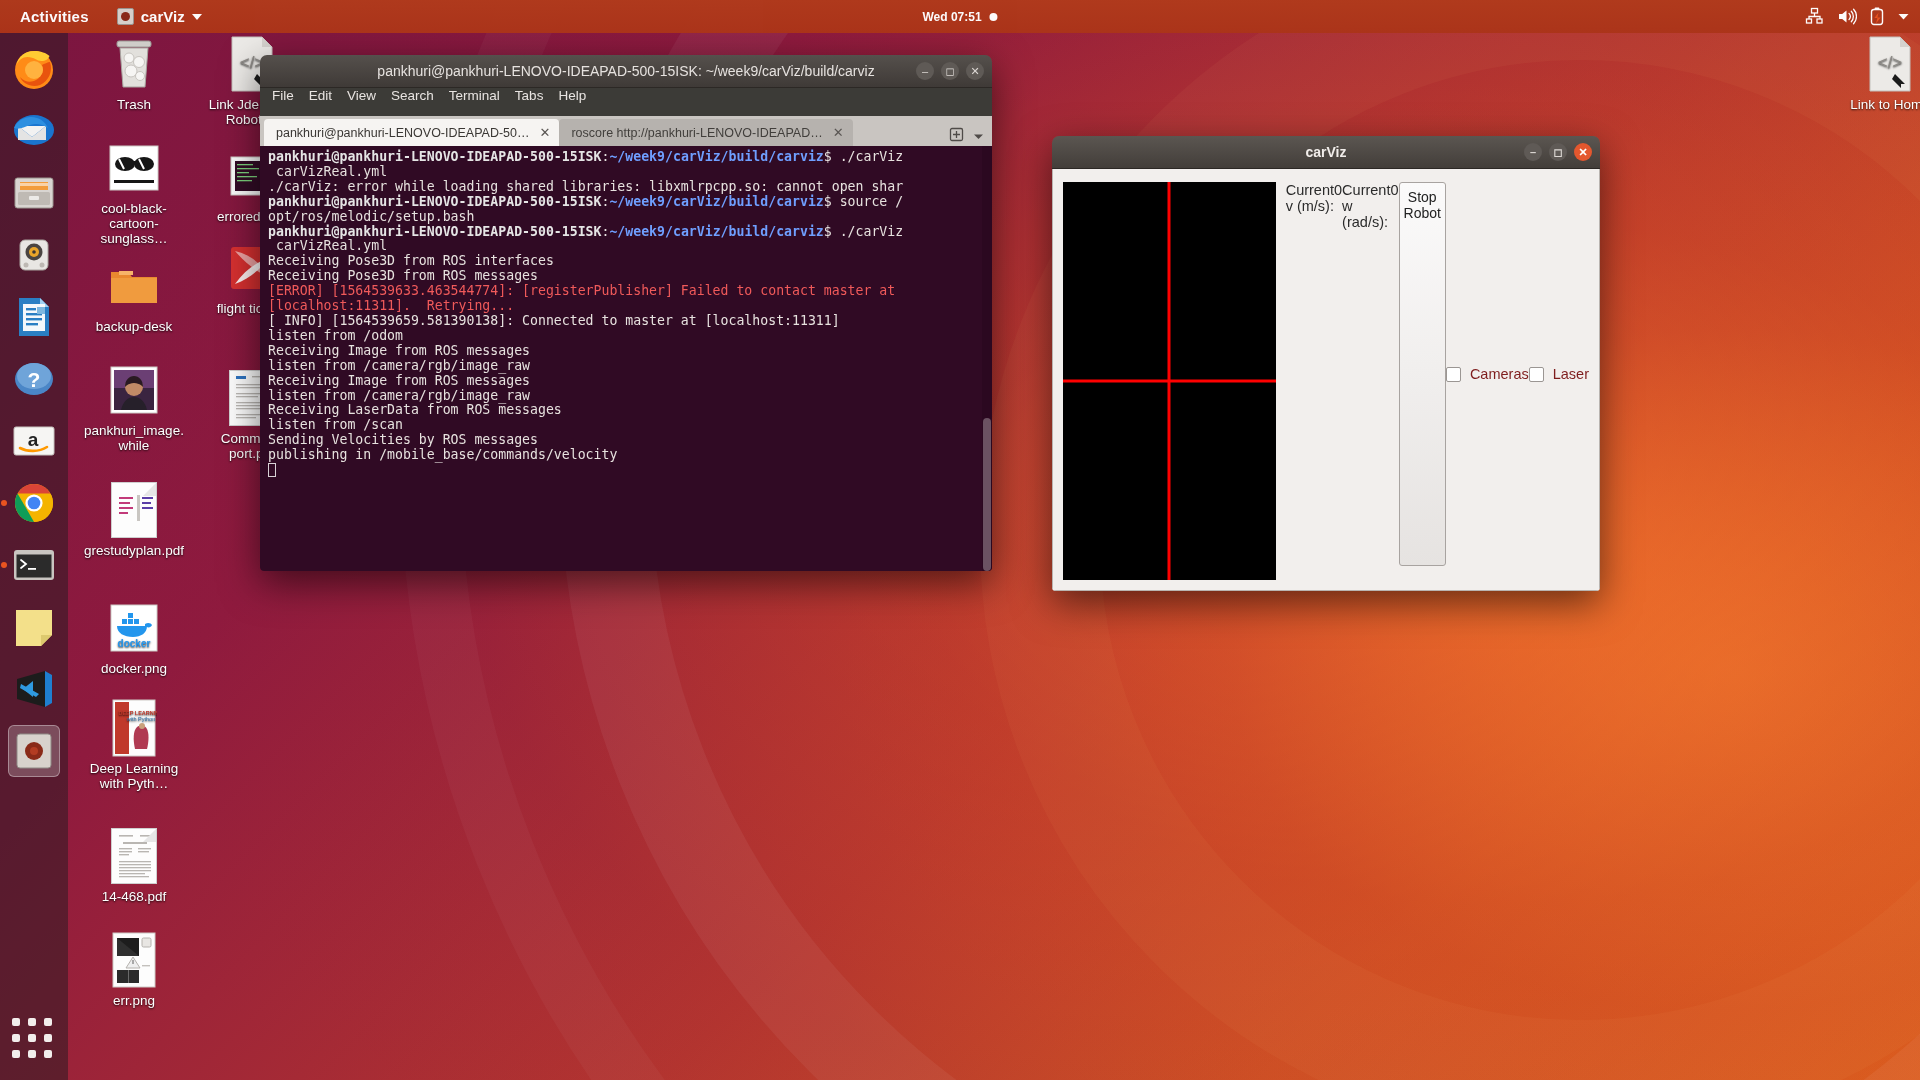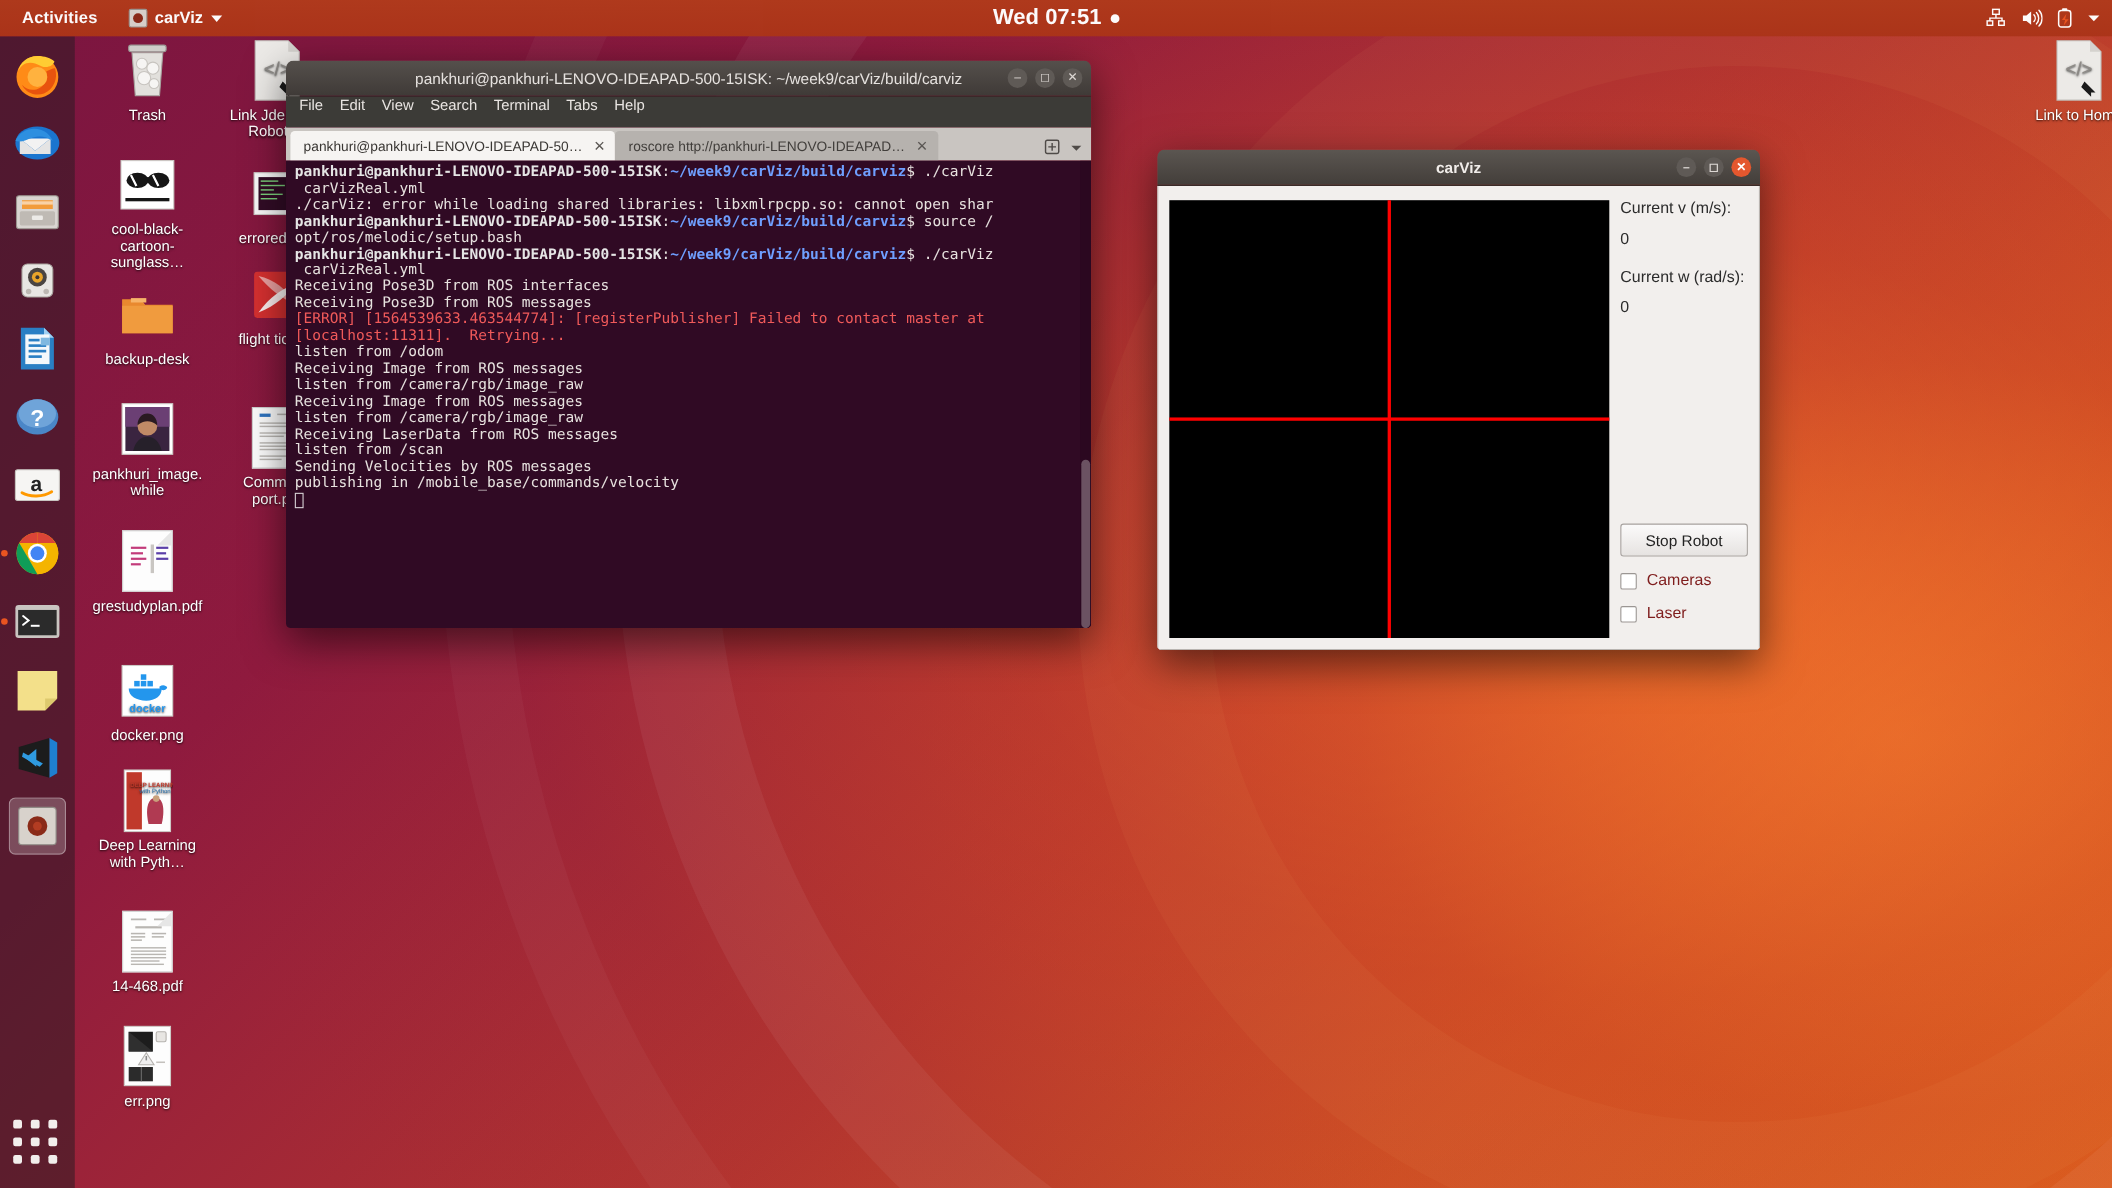--- a/index.html
+++ b/index.html
@@ -36,21 +36,21 @@
   .activities { font-size: 15px; font-weight: bold; letter-spacing: .2px; padding: 3px 8px; border-radius: 3px; }
   .appmenu { display: flex; align-items: center; gap: 7px; padding: 3px 6px; border-radius: 3px; }
   .appicon {
     width: 17px; height: 17px; border-radius: 2px;
     background: #d8d2cc; border: 1px solid #9b9690;
     display: flex; align-items: center; justify-content: center;
   }
   .appicon .dot { width: 9px; height: 9px; border-radius: 50%; background: #8a2a18; }
   .app-name { font-weight: bold; font-size: 15px; }
   .caret-down { width: 0; height: 0; border-left: 5px solid transparent; border-right: 5px solid transparent; border-top: 6px solid #ffffff; }
-  .clock { position: absolute; left: 50%; transform: translateX(-50%); display: flex; align-items: center; gap: 8px; font-weight: bold; font-size: 20px; }
+  .clock { position: absolute; left: 50%; transform: translateX(-50%); display: flex; align-items: center; gap: 8px; font-weight: bold; font-size: 12px; }
   .clock .notifdot { width: 8px; height: 8px; border-radius: 50%; background: #ffffff; }
   .tray { position: absolute; right: 10px; display: flex; align-items: center; gap: 13px; }
   .tray svg { display: block; }
 
   
   .dock {
     position: absolute; left: 0; top: 33px; width: 68px; height: 1047px;
     background: rgba(44,27,34,0.55); z-index: 800;
     display: flex; flex-direction: column; align-items: center; padding-top: 10px; gap: 10px;
   }
@@ -119,21 +119,21 @@
   .term-scroll i { position: absolute; right: 1px; top: 64%; width: 8px; height: 36%; background: #6b5262; border-radius: 4px; display: block; }
   .cursor-block { display: inline-block; width: 8px; height: 14px; border: 1px solid #d8d2d6; vertical-align: -2px; }
 
   
   #carviz { left: 1052px; top: 136px; width: 548px; height: 455px; }
   .carviz-title { background: linear-gradient(180deg,#5b5651 0%, #433e3a 100%); font-weight: bold; color: #f1edea; }
   .carviz-body { background: #f2efed; height: 422px; display: flex; padding: 13px 10px 10px 10px; gap: 10px; border: 1px solid #b9b4b0; border-top: none; }
   .viewport { width: 400px; height: 398px; background: #000; position: relative; }
   .viewport .vline { position: absolute; left: 50%; top: 0; width: 3px; height: 100%; background: #ff0000; transform: translateX(-50%); }
   .viewport .hline { position: absolute; top: 50%; left: 0; height: 3px; width: 100%; background: #ff0000; transform: translateY(-50%); }
-  .side-panel { flex: 1; display: flex; flex-direction: column; font-size: 14.5px; color: #2b2b2b; justify-content: flex-end; }
+  .side-panel { flex: 1; display: flex; flex-direction: row; font-size: 14.5px; color: #2b2b2b; justify-content: flex-end; }
   .side-panel .readout-label { margin-bottom: 12px; }
   .side-panel .readout-value { margin-bottom: 18px; }
   .panel-spacer { flex: 1; }
   .stop-btn {
     border: 1px solid #a8a3a0; background: linear-gradient(180deg,#fbfafa 0%, #e6e3e1 100%);
     border-radius: 3px; padding: 6px 4px; text-align: center; font-size: 14px; color: #222; margin-bottom: 14px;
   }
   .chk-row { display: flex; align-items: center; gap: 9px; margin-bottom: 14px; font-size: 14.5px; color: #7f1d1d; }
   .chk-box { width: 15px; height: 15px; border: 1px solid #9b9693; background: #fff; border-radius: 2px; }
 </style>
@@ -606,20 +606,21 @@
         <div class="term-line"> carVizReal.yml</div>
         <div class="term-line">./carViz: error while loading shared libraries: libxmlrpcpp.so: cannot open shar</div>
         <div class="term-line"><span class="c-user">pankhuri@pankhuri-LENOVO-IDEAPAD-500-15ISK</span><span>:</span><span class="c-path">~/week9/carViz/build/carviz</span><span>$ source /</span></div>
         <div class="term-line">opt/ros/melodic/setup.bash</div>
         <div class="term-line"><span class="c-user">pankhuri@pankhuri-LENOVO-IDEAPAD-500-15ISK</span><span>:</span><span class="c-path">~/week9/carViz/build/carviz</span><span>$ ./carViz</span></div>
         <div class="term-line"> carVizReal.yml</div>
         <div class="term-line">Receiving Pose3D from ROS interfaces</div>
         <div class="term-line">Receiving Pose3D from ROS messages</div>
         <div class="term-line c-err">[ERROR] [1564539633.463544774]: [registerPublisher] Failed to contact master at</div>
         <div class="term-line c-err">[localhost:11311].  Retrying...</div>
+        <div class="term-line">[ INFO] [1564539659.581390138]: Connected to master at [localhost:11311]</div>
         <div class="term-line">listen from /odom</div>
         <div class="term-line">Receiving Image from ROS messages</div>
         <div class="term-line">listen from /camera/rgb/image_raw</div>
         <div class="term-line">Receiving Image from ROS messages</div>
         <div class="term-line">listen from /camera/rgb/image_raw</div>
         <div class="term-line">Receiving LaserData from ROS messages</div>
         <div class="term-line">listen from /scan</div>
         <div class="term-line">Sending Velocities by ROS messages</div>
         <div class="term-line">publishing in /mobile_base/commands/velocity</div>
         <div class="term-line"><span class="cursor-block"></span></div>

